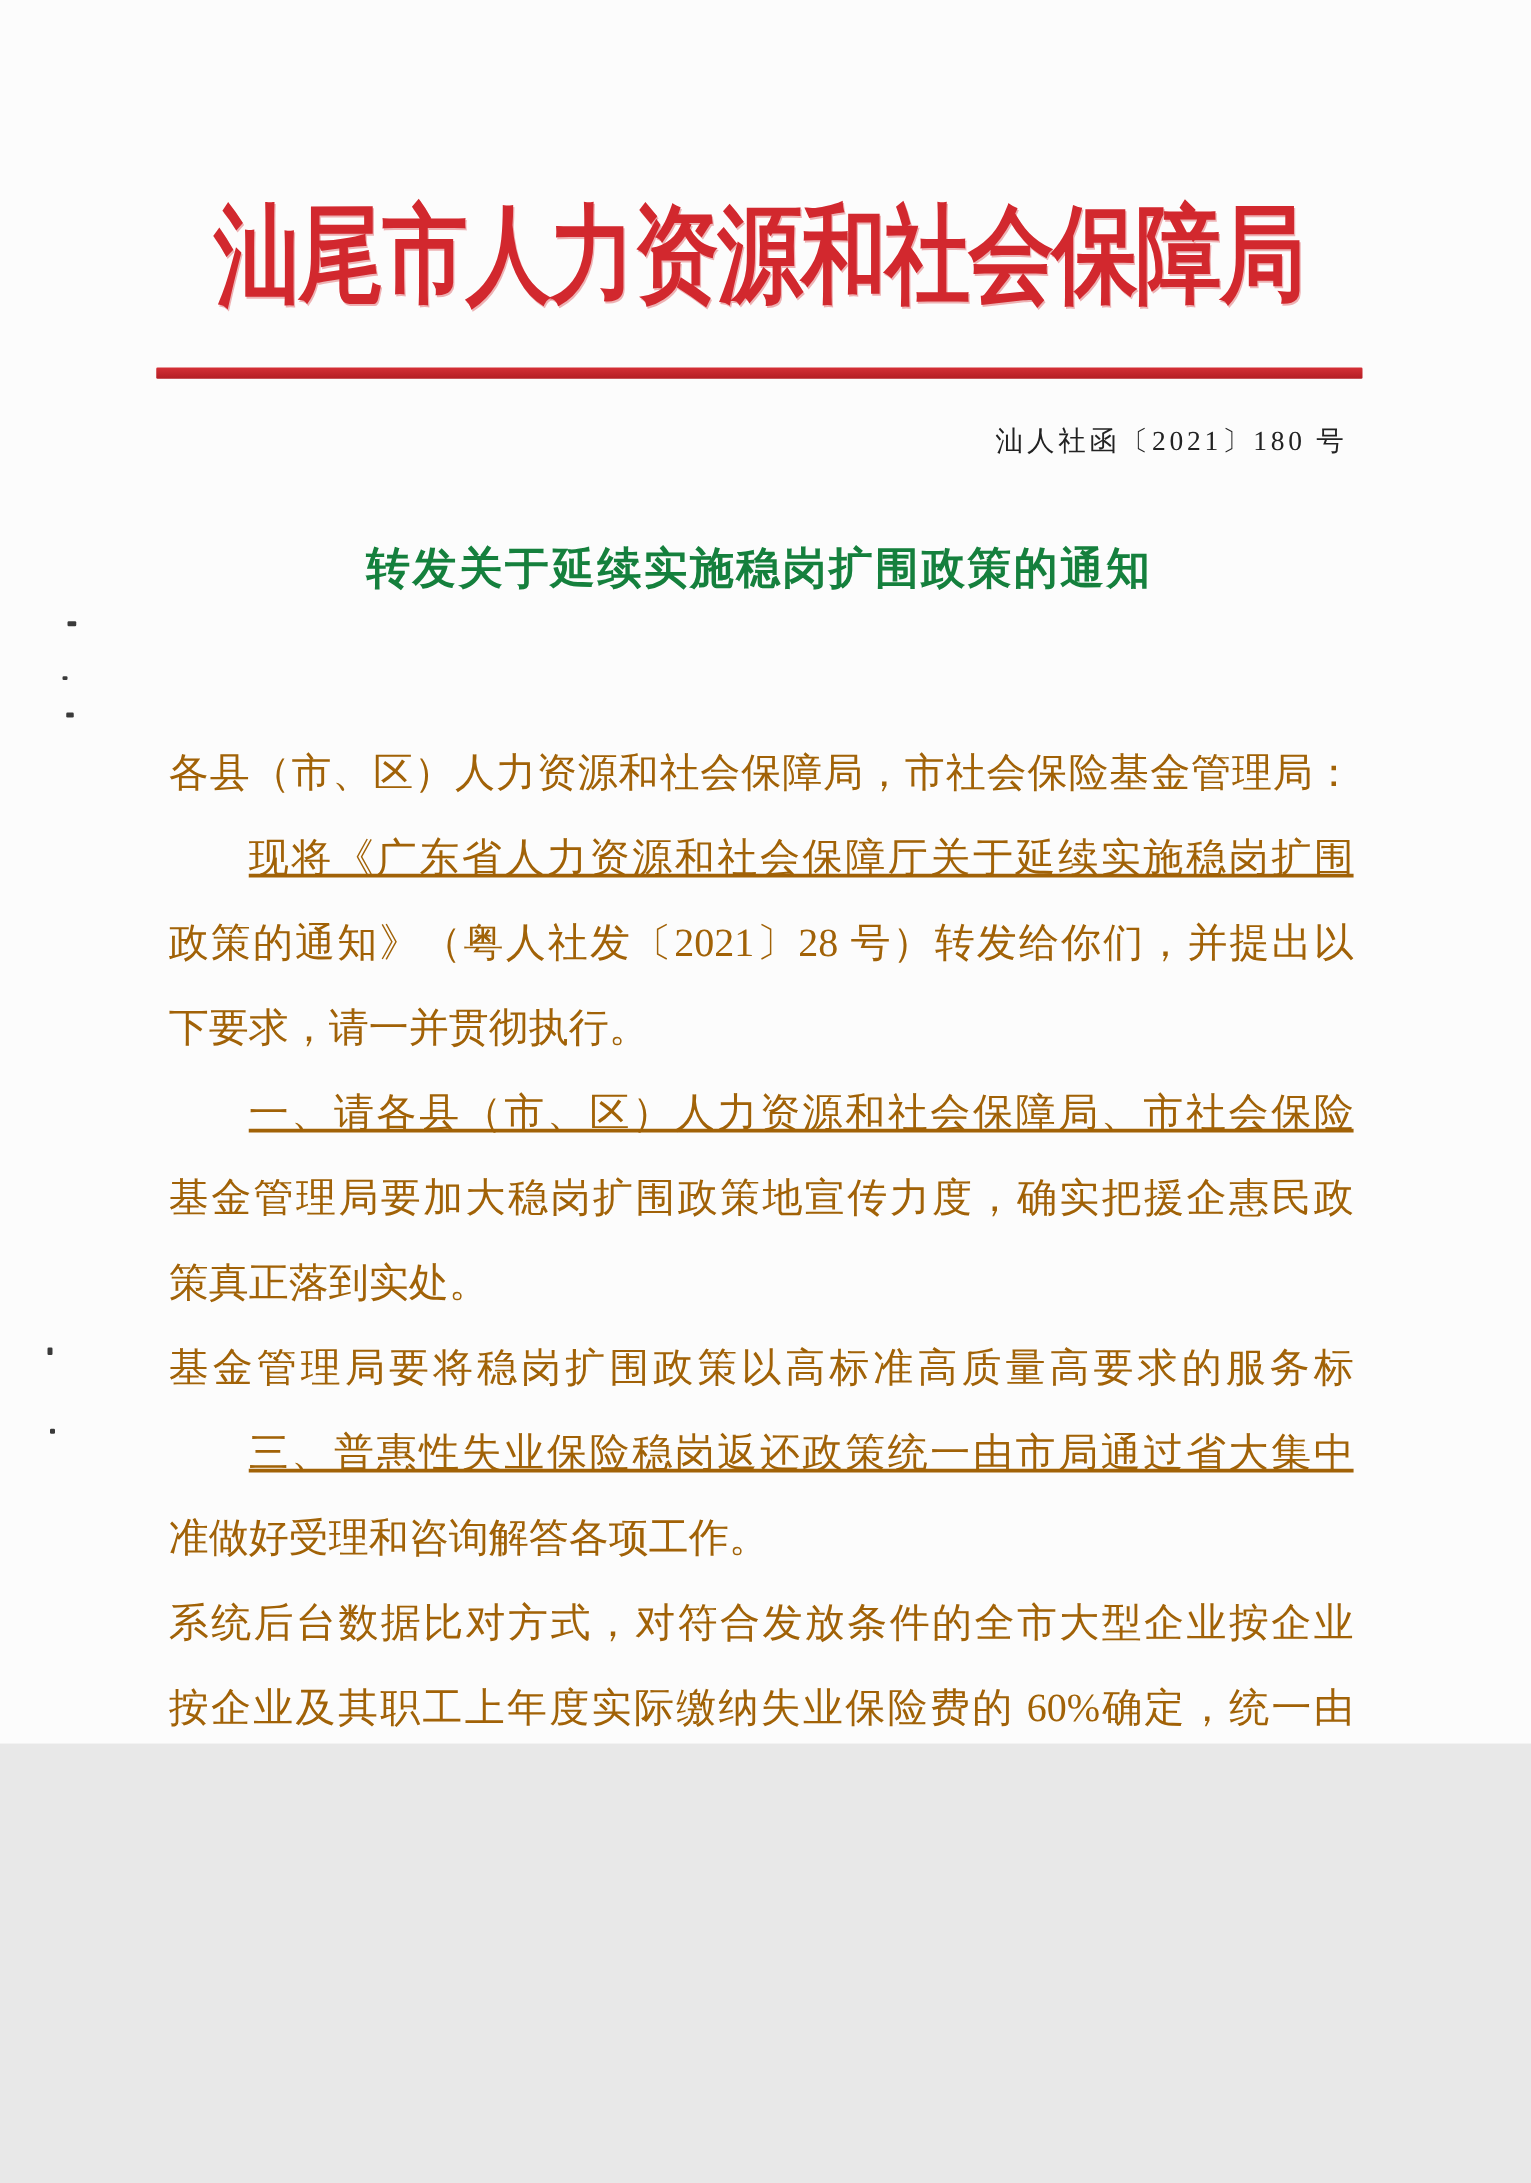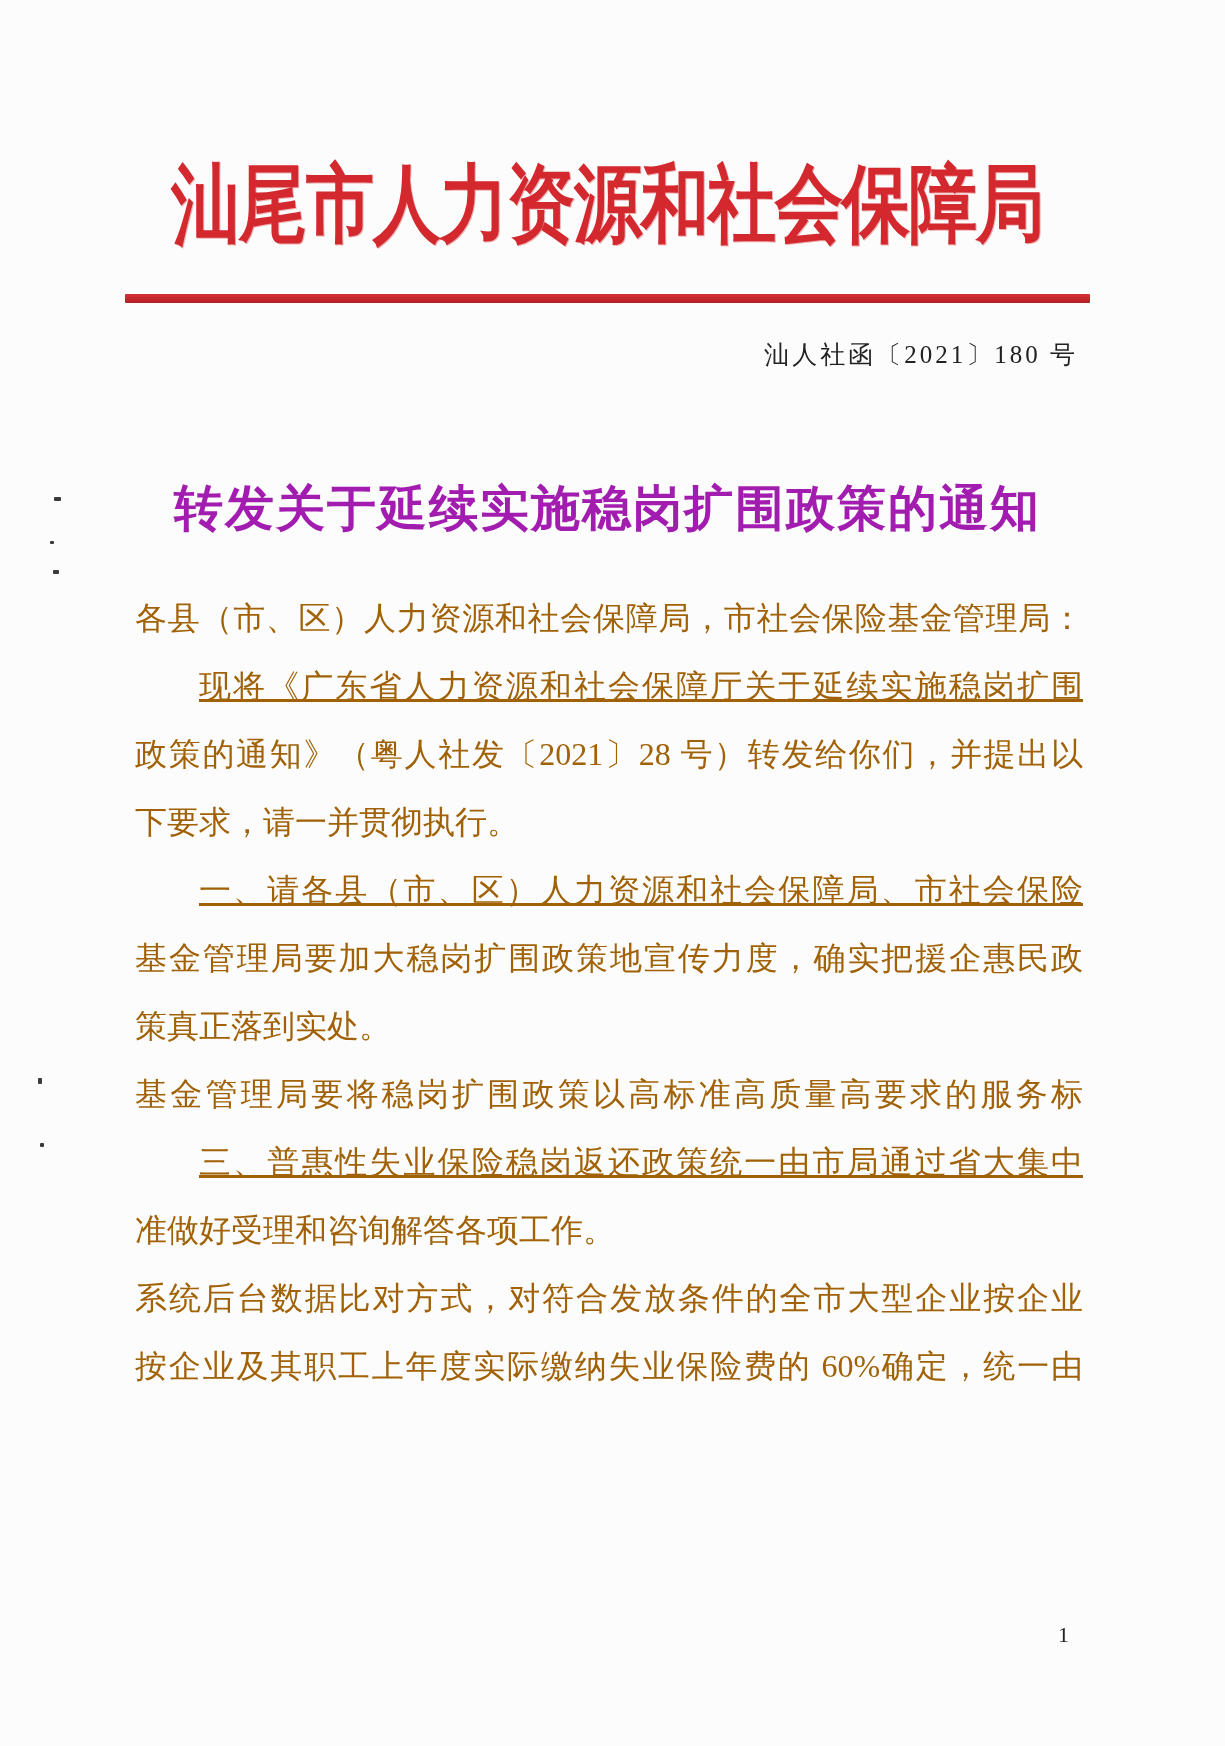--- a/index.html
+++ b/index.html
@@ -3,21 +3,21 @@
 <meta charset="utf-8">
 <style>
   html,body{margin:0;padding:0;}
   body{
     background:#e8e8e8;
     font-family:"Liberation Serif","DejaVu Serif",serif;
   }
   .page{
     position:relative;
     width:1225px;
-    height:1746px;
+    height:1395px;
     margin:0 auto;
     background:#fcfcfc;
     overflow:hidden;
     color:#1a1a1a;
   }
   .content{
     position:absolute;
     left:125px;
     top:0;
     width:965px;
@@ -44,36 +44,36 @@
     top:294px;
     width:100%;
     height:9px;
     background:linear-gradient(#d53036,#b31e24);
     border-radius:1px;
   }
   .doc-number{
     position:absolute;
     right:12px;
     top:338px;
-    font-size:25px;
+    font-size:22px;
     letter-spacing:3px;
     color:#222;
     white-space:nowrap;
     font-family:Liberation Serif, serif;
   }
   .doc-title{
     position:absolute;
     left:0;
-    top:476px;
+    top:431px;
     width:100%;
     text-align:center;
-    font-size:49px;
+    font-size:35px;
     font-weight:bold;
     letter-spacing:2px;
-    color:#a21caf;
+    color:#15803d;
     white-space:nowrap;
   }
   .body-text{
     position:absolute;
     left:10px;
     top:584px;
     width:948px;
     font-size:32px;
     line-height:68px;
     color:#a16207;

